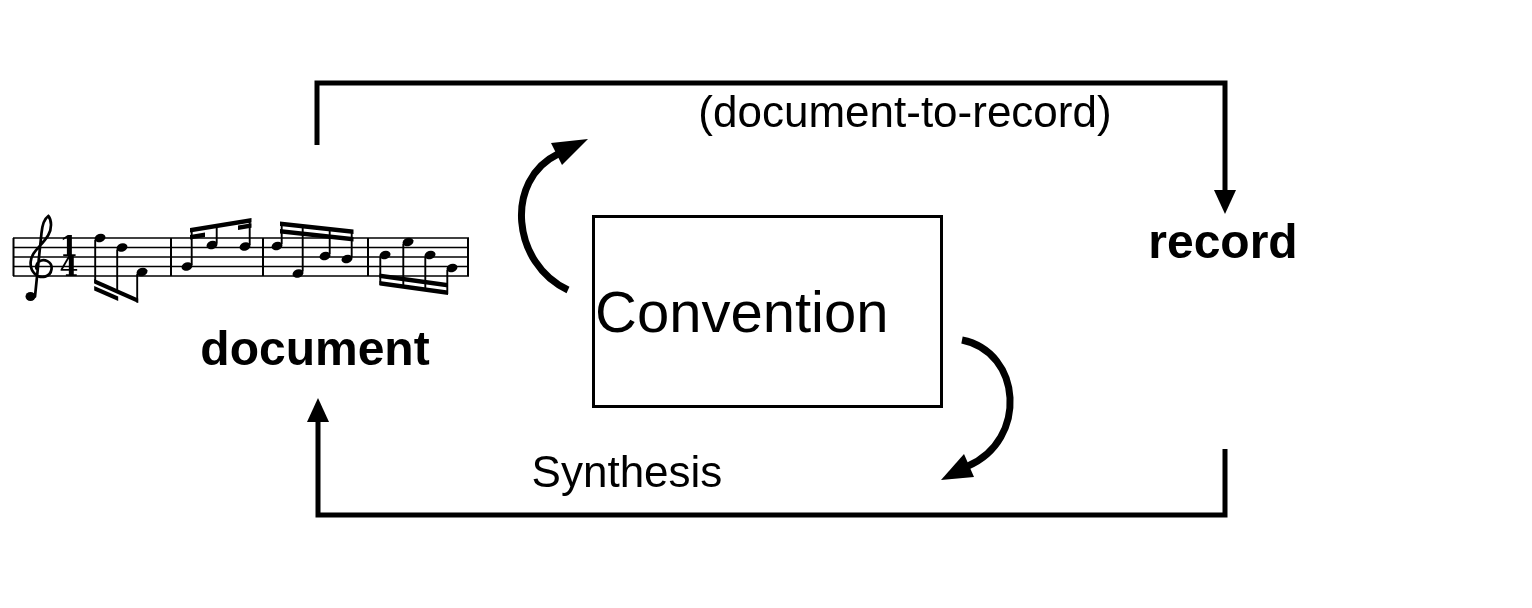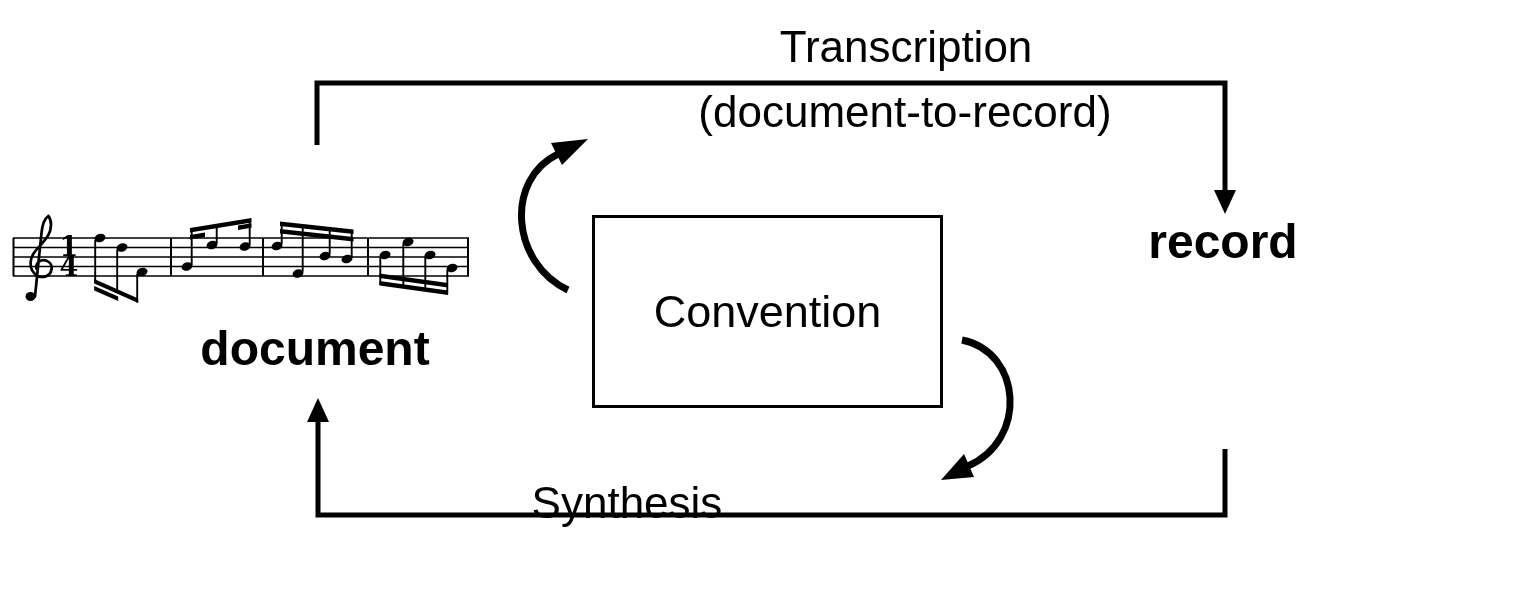--- a/index.html
+++ b/index.html
@@ -6,23 +6,23 @@
   #canvas{
     position:relative;width:1532px;height:608px;background:#fff;
     font-family:"Liberation Sans", sans-serif;color:#000;overflow:hidden;
   }
   .lbl{position:absolute;text-align:center;white-space:nowrap;}
   .reg{font-size:44px;line-height:1.2;}
   .bold{font-size:48px;font-weight:bold;line-height:1.15;}
   .code{font-size:42px;line-height:57px;}
   #convention-box{
     position:absolute;left:592px;top:215px;width:345px;height:187px;
-    border:3px solid #000;display:flex;flex-direction:column;
-    align-items:center;justify-content:center;
-    font-size:45px;line-height:59px;text-align:center;
+    border:3px solid #000;display:flex;flex-direction:row;
+    align-items:center;
+    font-size:58px;line-height:59px;text-align:center;
   }
   svg{position:absolute;left:0;top:0;}
 </style>
 </head>
 <body>
 
 <div id="canvas">
 
   <svg width="1532" height="608" viewBox="0 0 1532 608">
 
@@ -125,26 +125,25 @@
           <line x1="395.3" y1="39" x2="395.3" y2="83"></line>
           <line x1="417.3" y1="52" x2="417.3" y2="86"></line>
           <line x1="439.3" y1="65" x2="439.3" y2="89"></line>
         </g>
         <polygon points="371.5,76 440,85.5 440,90 371.5,80.5"></polygon>
         <polygon points="371.5,68.5 440,78 440,82.5 371.5,73"></polygon>
       </g>
     </g>
   </svg>
 
-  <div class="lbl reg" style="left:706px;top:21px;width:400px;">Transcription</div>
   <div class="lbl reg" style="left:655px;top:86px;width:500px;">(document-to-record)</div>
 
   <div class="lbl bold" style="left:1073px;top:214px;width:300px;">record</div>
 
   <div class="lbl bold" style="left:165px;top:321px;width:300px;">document</div>
 
   <div id="convention-box">
     <div>Convention</div>
   </div>
 
-  <div class="lbl reg" style="left:477px;top:477px;width:300px;">Synthesis</div>
+  <div class="lbl reg" style="left:477px;top:446px;width:300px;">Synthesis</div>
 
 </div>
 
 </body></html>

